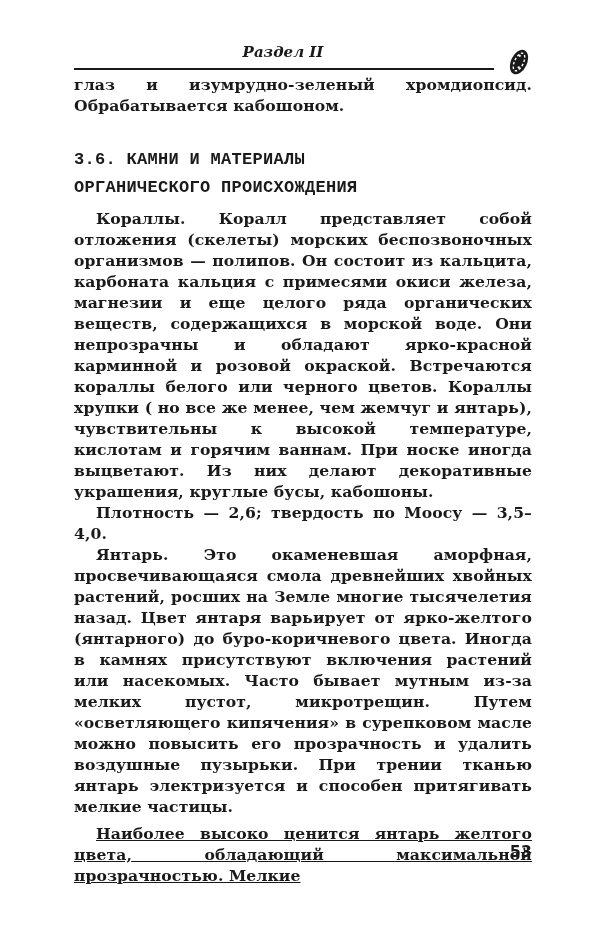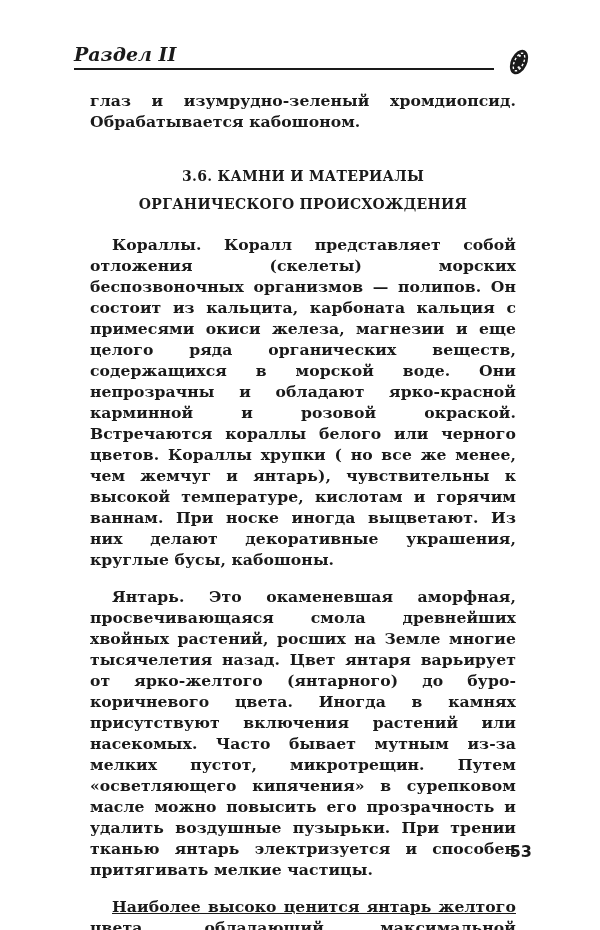--- a/index.html
+++ b/index.html
@@ -1,30 +1,30 @@
 <!DOCTYPE html>
 <html><head>
 <meta charset="utf-8">
 <style>
   html, body { margin: 0; padding: 0; background: #ffffff; }
   body { width: 600px; height: 930px; position: relative; overflow: hidden;
          font-family: "DejaVu Serif", "Liberation Serif", serif; color: #1a1a1a; }
   .page { position: absolute; left: 74px; top: 40px; width: 458px; }
   .header { position: relative; height: 34px; }
-  .header-title { position: absolute; left: 0; right: 40px; top: 3px; 
-                  font-style: italic; font-weight: bold; font-size: 19px; }
+  .header-title { position: absolute; left: 0; right: 40px; top: 3px; text-align: center;
+                  font-style: italic; font-weight: bold; font-size: 15px; }
   .header-rule { position: absolute; left: 0; width: 420px; top: 28px; height: 0;
                  border-top: 2px solid #1a1a1a; }
   .header-icon { position: absolute; right: 2px; top: 6px; width: 22px; height: 32px; }
   .body-text { font-weight: bold; font-size: 15.6px; line-height: 21px; text-align: justify;
                letter-spacing: 0.1px; }
-  .p { margin: 16px; }
+  .p { margin: 0; }
   .indent { text-indent: 22px; }
-  .heading { text-align: center; font-weight: bold; font-size: 14px; line-height: 28px;
-             margin: 30px 0 6px 0; letter-spacing: 0.3px; }
+  .heading { text-align: left; font-weight: bold; font-size: 17px; line-height: 28px;
+             margin: 30px 0 6px 0; letter-spacing: 0.3px; font-family: Liberation Mono, monospace; }
   .gap-top { margin-top: 6px; text-decoration: underline; }
   .pagenum { position: absolute; right: 68px; top: 842px; font-family: "DejaVu Sans", sans-serif;
              font-weight: bold; font-size: 16px; }
 </style>
 </head>
 <body>
 
 <div class="page">
   <div class="header">
     <div class="header-title">Раздел II</div>
@@ -41,19 +41,20 @@
 
   <div class="body-text">
     <p class="p">глаз и изумрудно-зеленый хромдиопсид. Обрабатывается кабошоном.</p>
 
     <div class="heading">
       <div>3.6. КАМНИ И МАТЕРИАЛЫ</div>
       <div>ОРГАНИЧЕСКОГО ПРОИСХОЖДЕНИЯ</div>
     </div>
 
     <p class="p indent"><span>Кораллы.</span><span> Коралл представляет собой отложения (скелеты) морских беспозвоночных организмов — полипов. Он состоит из кальцита, карбоната кальция с примесями окиси железа, магнезии и еще целого ряда органических веществ, содержащихся в морской воде. Они непрозрачны и обладают ярко-красной карминной и розовой окраской. Встречаются кораллы белого или черного цветов. Кораллы хрупки ( но все же менее, чем жемчуг и янтарь), чувствительны к высокой температуре, кислотам и горячим ваннам. При носке иногда выцветают. Из них делают декоративные украшения, круглые бусы, кабошоны.</span></p>
+    <p class="p indent">Плотность — 2,6; твердость по Моосу — 3,5–4,0.</p>
 
     <p class="p indent"><span>Янтарь.</span><span> Это окаменевшая аморфная, просвечивающаяся смола древнейших хвойных растений, росших на Земле многие тысячелетия назад. Цвет янтаря варьирует от ярко-желтого (янтарного) до буро-коричневого цвета. Иногда в камнях присутствуют включения растений или насекомых. Часто бывает мутным из-за мелких пустот, микротрещин. Путем «осветляющего кипячения» в сурепковом масле можно повысить его прозрачность и удалить воздушные пузырьки. При трении тканью янтарь электризуется и способен притягивать мелкие частицы.</span></p>
     <p class="p indent gap-top">Наиболее высоко ценится янтарь желтого цвета, обладающий максимальной прозрачностью. Мелкие</p>
   </div>
 </div>
 
 <div class="pagenum">53</div>
 
 </body></html>

